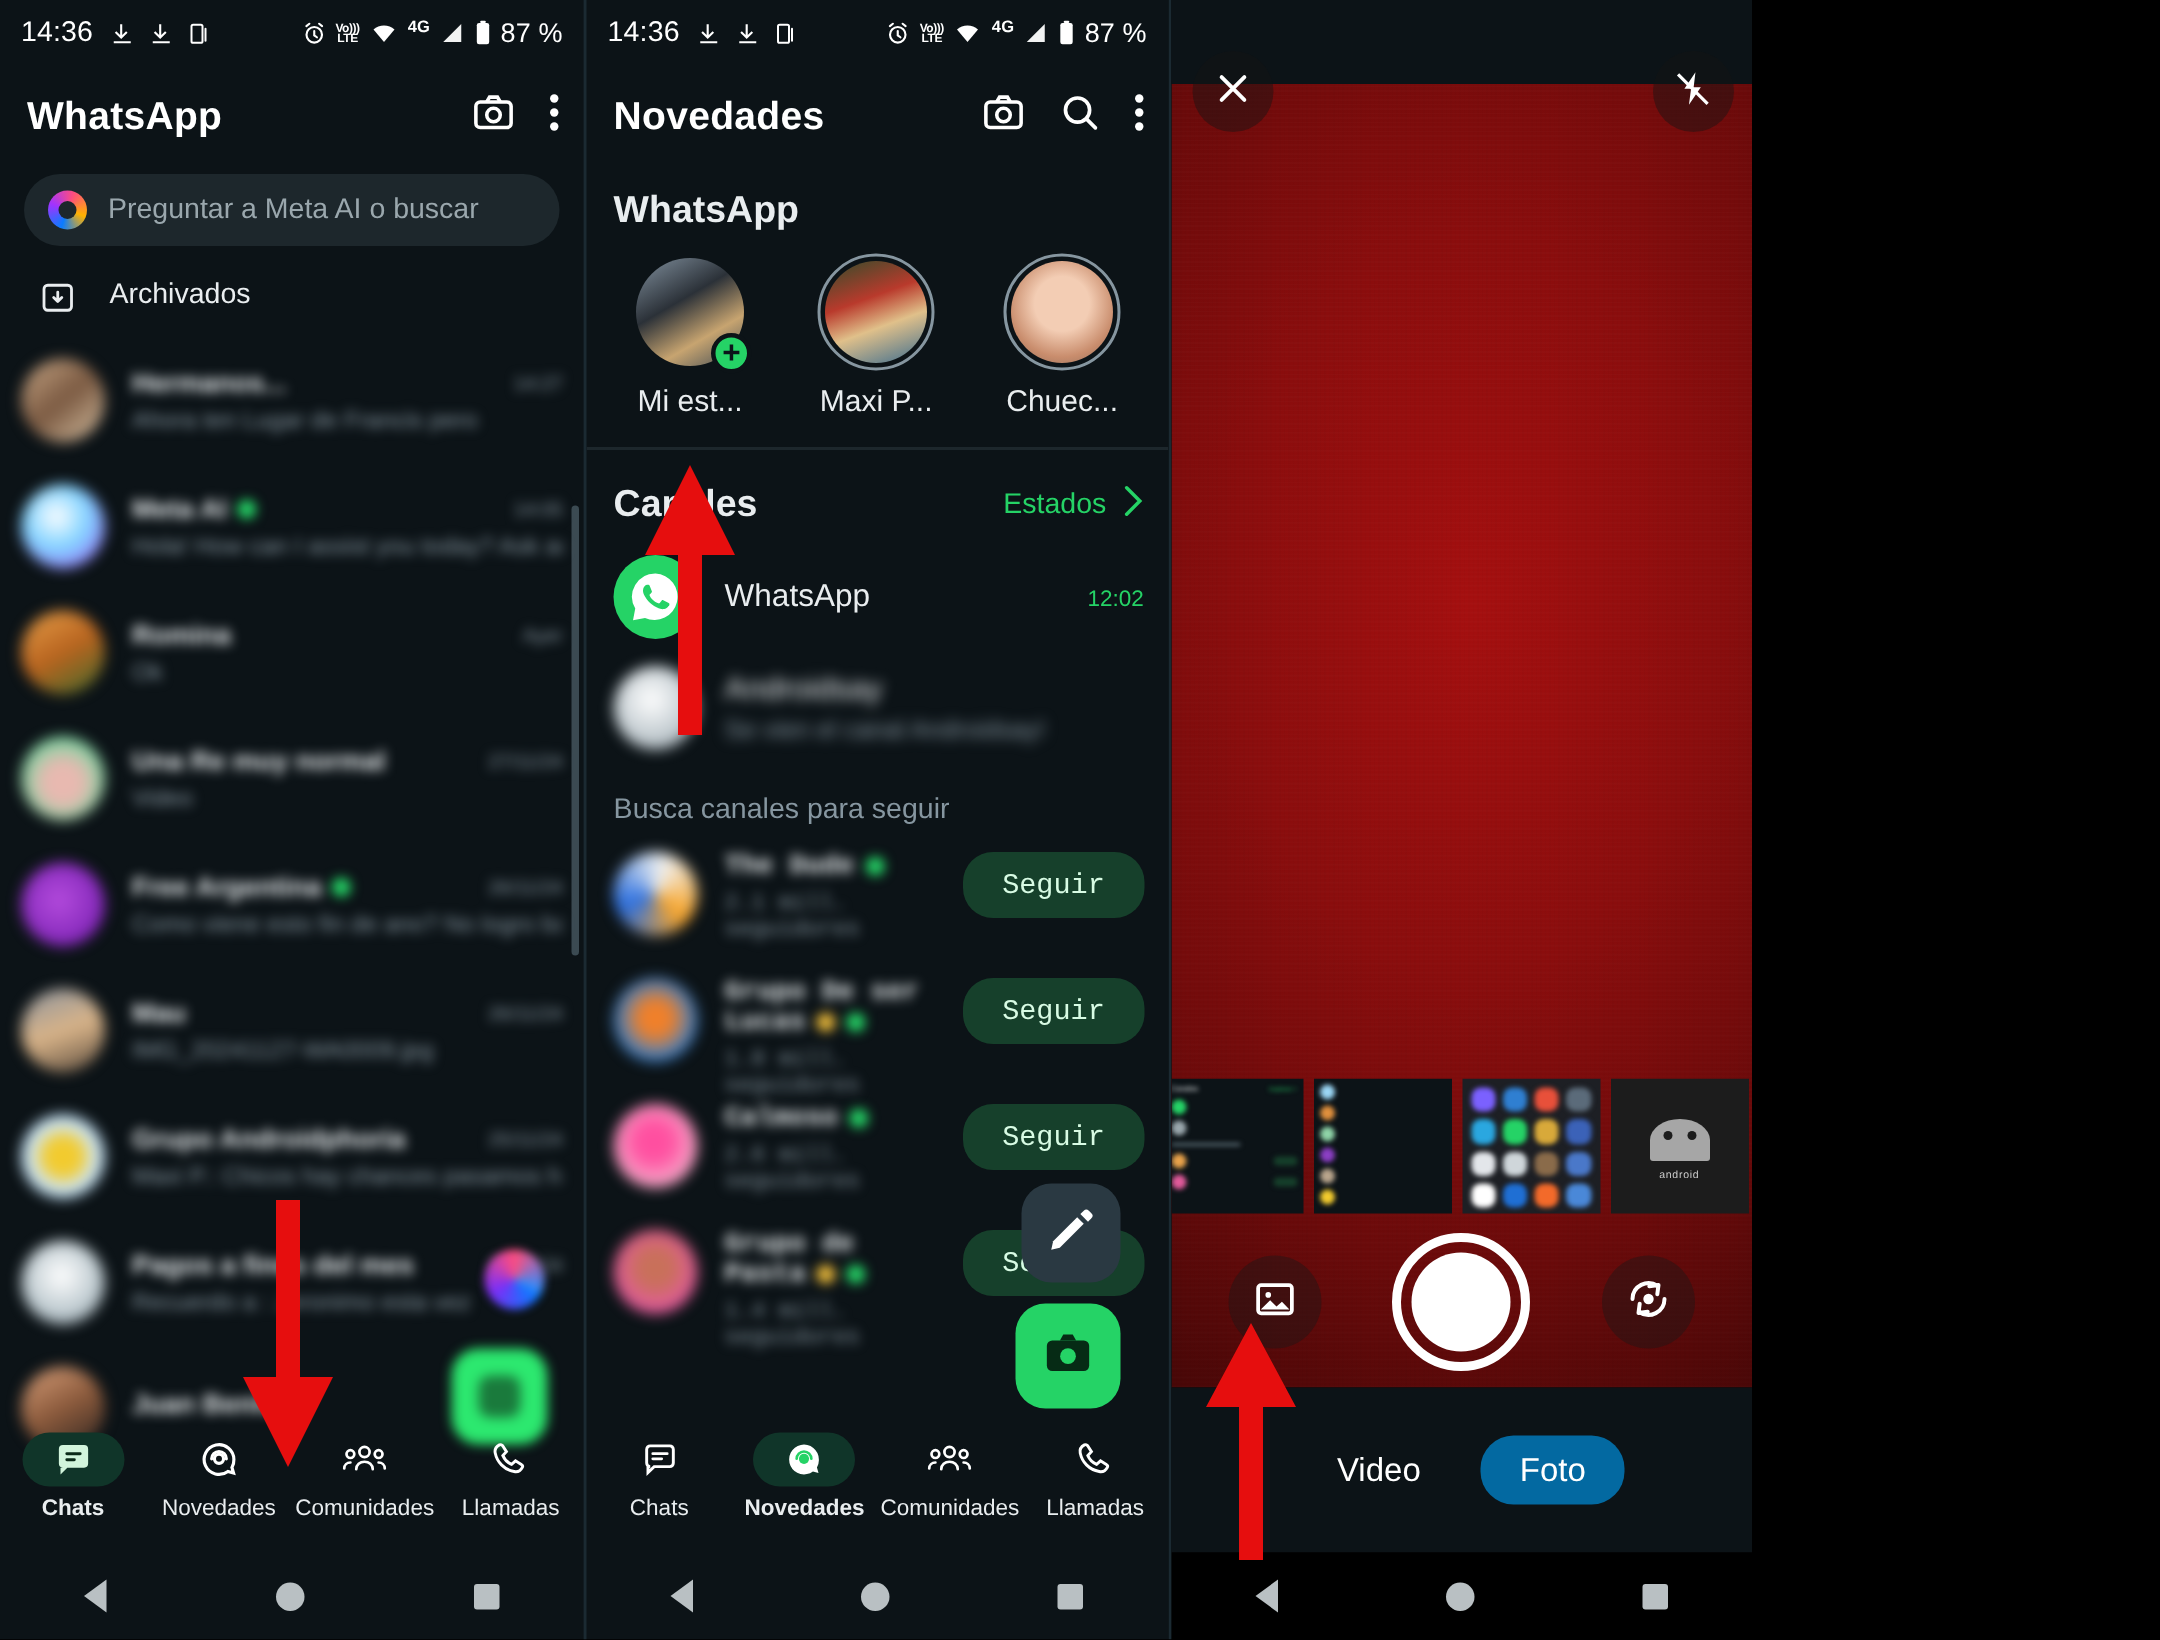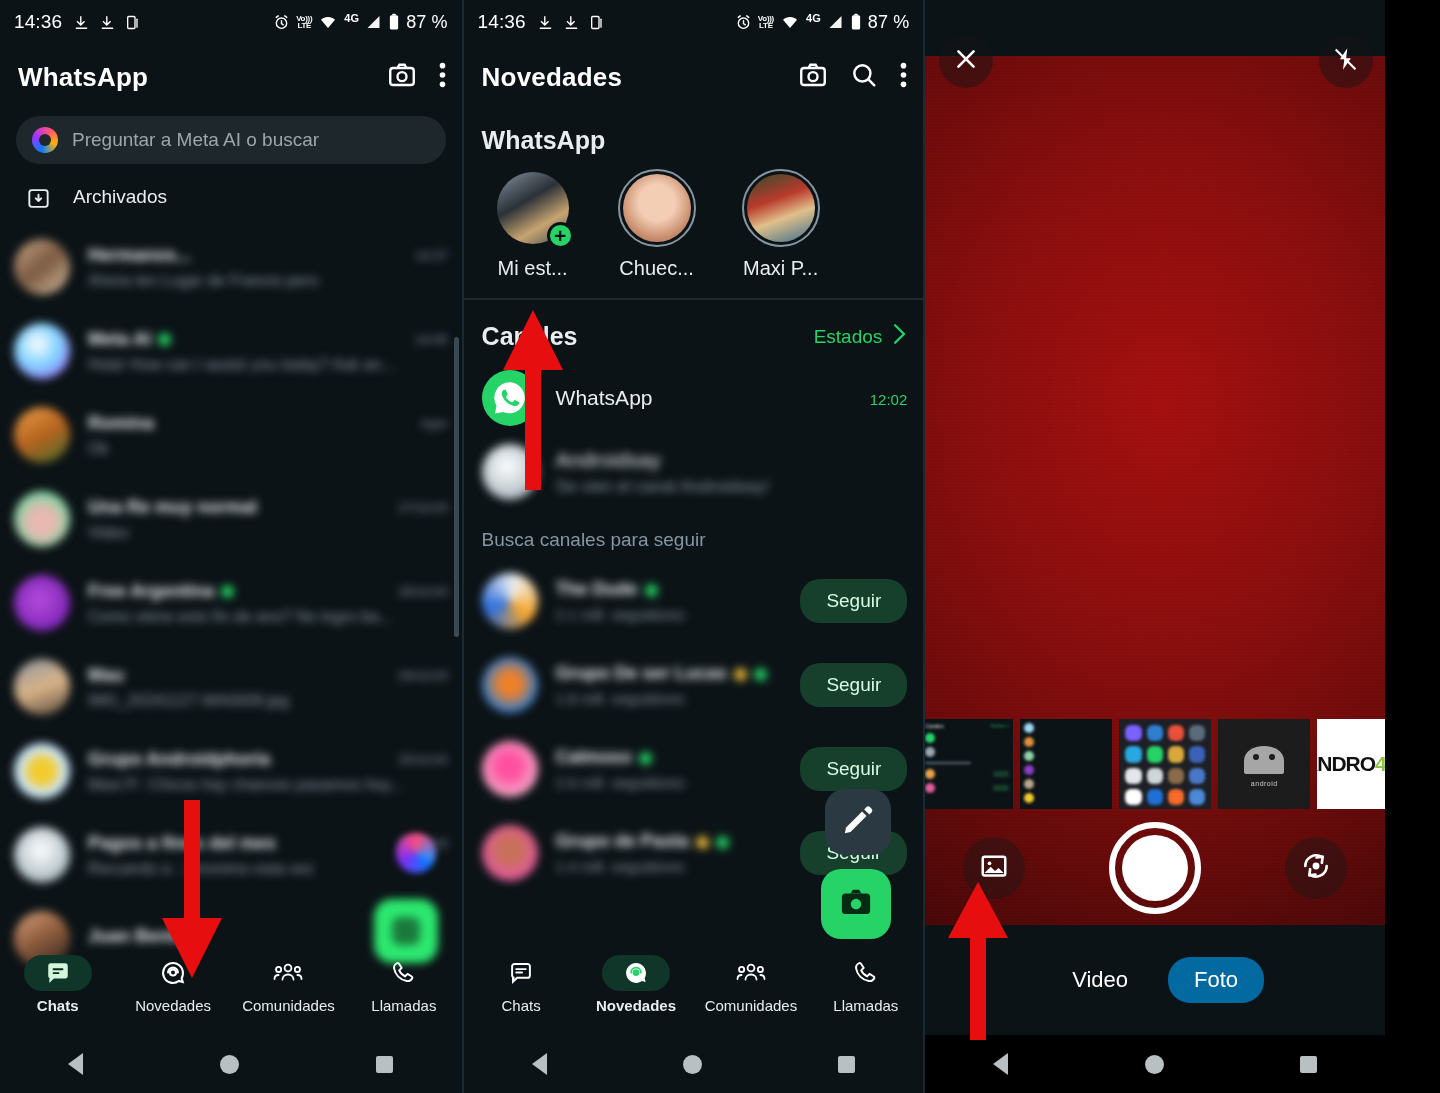--- a/index.html
+++ b/index.html
@@ -2,21 +2,21 @@
 <html><head>
 <meta charset="utf-8">
 <style>
   * { box-sizing: border-box; margin: 0; padding: 0; }
   html, body {
     width: 1440px; height: 1093px;
     background: #000;
     font-family: "Liberation Sans", sans-serif;
     overflow: hidden;
   }
-  .stage { position: relative; width: 1385px; height: 1093px; display: flex; }
+  .stage { position: relative; width: 1168px; height: 1093px; display: flex; }
 
   .panel { position: relative; width: 480px; height: 1093px; overflow: hidden; background: #0b141a; }
   .panel.p1 { background: #0c1317; }
   .panel.p2 { background: #0c1317; border-left: 2px solid #1b2a32; }
   .panel.p3 { background: #000; border-left: 2px solid #1b2a32; }
 
   
   .statusbar {
     height: 44px; padding: 0 14px;
     display: flex; align-items: center; justify-content: space-between;
@@ -163,21 +163,21 @@
   .ch-time { color: #25d366; font-size: 15px; }
   .ch-sub { color: #8696a0; font-size: 17px; margin-top: 5px; display: flex; align-items: center; gap: 9px; }
   .ch-badge {
     background: #25d366; color: #0b141a; border-radius: 12px;
     min-width: 26px; height: 26px; font-size: 14px; font-weight: 600;
     display: inline-flex; align-items: center; justify-content: center; padding: 0 7px;
   }
   .blurred { filter: blur(4.5px); }
   .busca { color: #8696a0; font-size: 19px; padding: 20px 13px 8px 18px; }
 
-  .sugrow { display: flex; align-items: center; gap: 18px; padding: 9px 16px 9px 18px; height: 84px; }
+  .sugrow { display: flex; align-items: flex-start; gap: 18px; padding: 9px 16px 9px 18px; height: 84px; font-family: Liberation Mono, monospace; }
   .sug-body { flex: 1; min-width: 0; filter: blur(4px); }
   .sug-name { color: #e9edef; font-size: 18px; font-weight: 600; }
   .sug-sub { color: #8696a0; font-size: 15px; margin-top: 6px; }
   .btn-seguir {
     background: #16402b; color: #d8fbe4; border: none; border-radius: 20px;
     padding: 11px 26px; font-size: 19px; font-family: inherit; cursor: pointer;
   }
 
   .fab-edit {
     position: absolute; right: 32px; bottom: 238px;
@@ -585,29 +585,29 @@
     <div class="statuses">
       <div class="st-item">
         <div class="st-ring">
           <div class="st-img" style="background:linear-gradient(150deg,#6d7a86 10%,#2b3138 40%,#c7a470 70%,#3e4a54)"></div>
           <div class="st-plus">+</div>
         </div>
         <div class="st-name">Mi est...</div>
       </div>
       <div class="st-item">
         <div class="st-ring unseen">
-          <div class="st-img" style="background:radial-gradient(circle at 50% 42%,#f3cdb4 35%,#c98d6d 68%,#8a6a58)"></div>
-        </div>
-        <div class="st-name">Chuec...</div>
+          <div class="st-img" style="background:linear-gradient(160deg,#2f4d2a,#b93a2c 38%,#e0c08a 62%,#3b6c8f)"></div>
+        </div>
+        <div class="st-name">Maxi P...</div>
       </div>
       <div class="st-item">
         <div class="st-ring unseen">
-          <div class="st-img" style="background:linear-gradient(160deg,#2f4d2a,#b93a2c 38%,#e0c08a 62%,#3b6c8f)"></div>
-        </div>
-        <div class="st-name">Maxi P...</div>
+          <div class="st-img" style="background:radial-gradient(circle at 50% 42%,#f3cdb4 35%,#c98d6d 68%,#8a6a58)"></div>
+        </div>
+        <div class="st-name">Chuec...</div>
       </div>
     </div>
 
     <div class="divider"></div>
 
     <div class="canales-head">
       <div class="t">Canales</div>
       <div class="explorar">
         <span>Estados</span>
         <span><svg width="15" height="22" viewBox="0 0 12 20" fill="none" stroke="#25d366" stroke-width="2.1">

